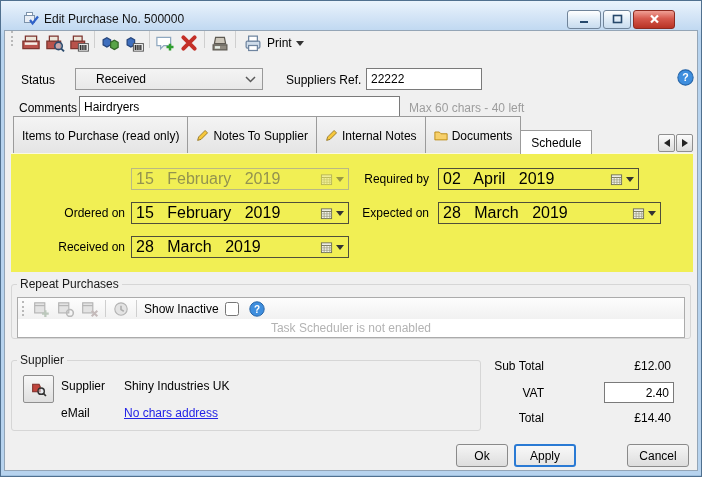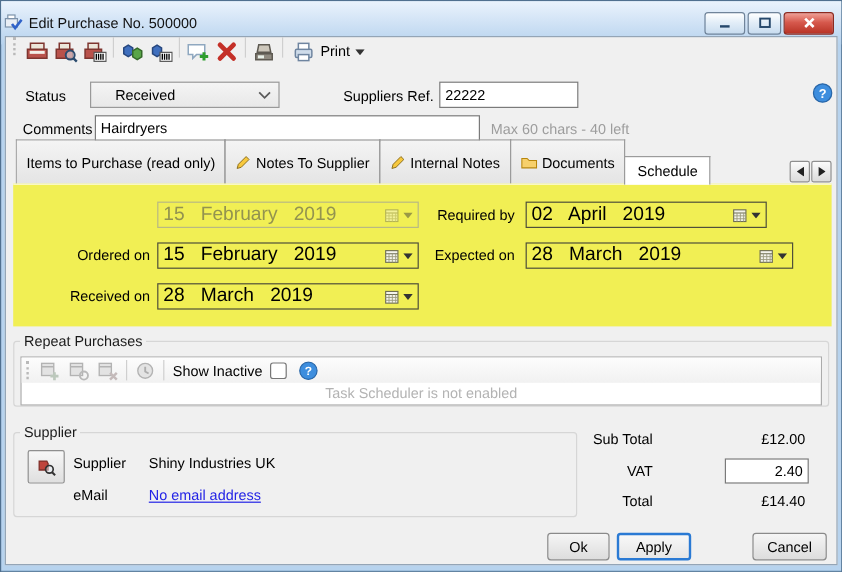--- a/index.html
+++ b/index.html
@@ -2,21 +2,21 @@
 <html><head>
 <meta charset="utf-8">
 <style>
   html,body{margin:0;padding:0;background:#fff;font-family:"Liberation Sans",sans-serif;}
   *{box-sizing:border-box;}
   .win{position:relative;width:702px;height:477px;background:#b7d3ee;
        box-shadow:inset 0 0 0 1px #50708f, inset 0 -2px 0 #9fc0de;overflow:hidden;}
   
   .titlebar{position:absolute;left:1px;top:1px;right:1px;height:36px;
             background:linear-gradient(180deg,#eaf3fc 0%,#d3e4f6 45%,#b7d3ee 100%);
-            display:flex;align-items:center;padding:0 2px;}
+            display:flex;align-items:center;padding:0 22px;}
   .title-text{font-size:12px;color:#111;margin-left:5px;flex:1;}
   .win-controls{display:flex;gap:2px;margin-right:4px;}
   .wbtn{height:19px;border:1px solid #70849a;border-radius:3px;display:flex;align-items:center;justify-content:center;
         background:linear-gradient(180deg,#fff 0%,#e3eef8 45%,#c8dcef 100%);}
   .wbtn.min{width:34px;} .wbtn.max{width:28px;}
   .wbtn.close{width:42px;border-color:#8c2a20;background:linear-gradient(180deg,#f0a096 0%,#d6594d 45%,#b83325 100%);}
   
   .client{position:absolute;left:4px;top:30px;width:694px;height:441px;background:#f0f0f0;border:1px solid #94a5b6;}
   .lbl{position:absolute;font-size:12px;color:#000;white-space:nowrap;}
   .hint{color:#9d9d9d;}
@@ -171,21 +171,21 @@
             <rect x="4.5" y="10" width="7" height="4" fill="#fff" stroke="#6f85a0"></rect>
           </svg>
         <span>Print</span>
         <svg width="8" height="5" viewBox="0 0 8 5">
             <path d="M0 0h8L4 5z" fill="#333"></path>
           </svg>
       </button>
     </div>
 
     <span class="lbl" style="left:16px;top:42px;">Status</span>
-    <div class="combo" style="left:70px;top:37px;width:158px;padding-left:20px;">
+    <div class="combo" style="left:70px;top:37px;width:188px;padding-left:20px;">
       <span>Received</span>
       <svg width="11" height="7" viewBox="0 0 11 7">
           <path d="M1 1l4.5 4.5L10 1" stroke="#5a5a5a" stroke-width="1.5" fill="none"></path>
         </svg>
     </div>
     <span class="lbl" style="left:281px;top:42px;">Suppliers Ref.</span>
     <input class="txt" style="left: 361px; top: 37px; width: 116px;" value="22222">
     <span style="position:absolute;left:672px;top:38px;">
       <svg width="17" height="17" viewBox="0 0 16 16">
           <circle cx="8" cy="8" r="7.2" fill="#3e8ede" stroke="#2866a8"></circle>
@@ -366,21 +366,21 @@
     <button class="lookup-btn">
       <svg width="18" height="18" viewBox="0 0 16 16">
           <path d="M2.5 3.5h6l1 2v5h-7z" fill="#c0443c" stroke="#7e2e28"></path>
           <circle cx="10.5" cy="10" r="3" fill="#e8eef5" fill-opacity=".5" stroke="#333" stroke-width="1.3"></circle>
           <path d="M12.6 12.2l2.4 2.4" stroke="#333" stroke-width="1.6"></path>
         </svg>
     </button>
     <span class="lbl" style="left:56px;top:348px;">Supplier</span>
     <span class="lbl" style="left:119px;top:348px;text-align:right;">Shiny Industries UK</span>
     <span class="lbl" style="left:56px;top:375px;">eMail</span>
-    <a href="#" class="link" style="position:absolute;left:119px;top:375px;">No email address</a>
+    <a href="#" class="link" style="position:absolute;left:119px;top:375px;">No chars address</a>
 
     <span class="money" style="left:439px;top:328px;">Sub Total</span>
     <span class="money" style="left:566px;top:328px;">£12.00</span>
     <span class="money" style="left:439px;top:355px;">VAT</span>
     <input class="vat-input" value="2.40" style="">
     <span class="money" style="left:439px;top:380px;">Total</span>
     <span class="money" style="left:566px;top:380px;">£14.40</span>
 
     <button class="btn" style="left:451px;width:52px;">Ok</button>
     <button class="btn focused" style="left:509px;width:62px;">Apply</button>

